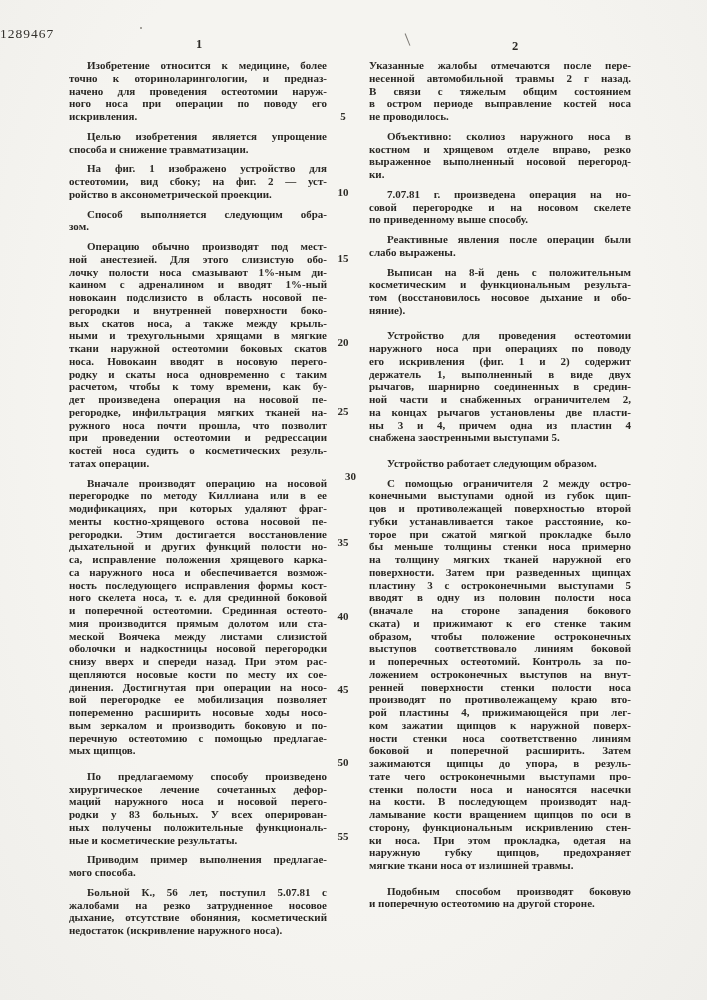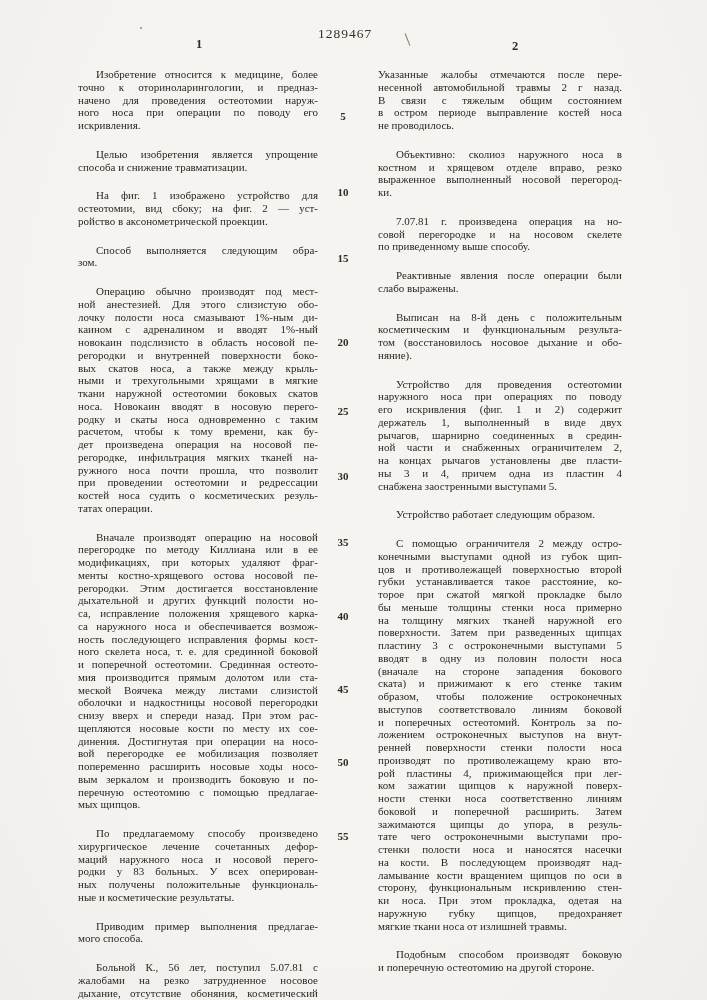--- a/index.html
+++ b/index.html
@@ -11,38 +11,37 @@
     overflow: hidden;
     position: relative;
   }
   .page {
     position: absolute; left: 0; top: 0;
     width: 707px; height: 1000px;
     background: radial-gradient(ellipse at 50% 40%, #f5f4f0 60%, #efeeea 100%);
   }
   .patent-number {
     position: absolute; top: 26px; left: 0; width: 690px;
-    text-align: center;
     font-size: 13.5px; letter-spacing: 1px;
     color: #33312c;
   }
   .col-number {
     position: absolute;
     font-weight: bold; font-size: 12.5px; color: #2e2c27;
   }
   .col-number.one { left: 196px; top: 37px; }
   .col-number.two { left: 512px; top: 39px; }
   .column {
     position: absolute; top: 52px;
     font-size: 11px; line-height: 12.75px;
     text-rendering: optimizeLegibility;
   }
   .column.left  { left: 62px;  width: 272px; }
   .column.right { left: 362px; width: 276px; }
-  .para { margin: 16px; }
+  .para { margin: 7px; font-weight: bold; }
   .para.gap { margin-top: 12.75px; }
   .line {
     text-align: justify;
     text-align-last: justify;
     white-space: normal;
     overflow: hidden;
     height: 12.75px;
   }
   .line.last { text-align-last: left; }
   .para.indent .line:first-child { text-indent: 18px; }
@@ -244,21 +243,21 @@
         <div class="line last">и поперечную остеотомию на другой стороне.</div>
       </div>
     </div>
 
   <div id="gutter">
       <div class="gutter-marker" style="top: 110px;">5</div>
       <div class="gutter-marker" style="top: 186px;">10</div>
       <div class="gutter-marker" style="top: 252px;">15</div>
       <div class="gutter-marker" style="top: 336px;">20</div>
       <div class="gutter-marker" style="top: 405px;">25</div>
-      <div class="gutter-marker" style="top: 470px;">30</div>
+      <div class="gutter-marker" style="top: 470px; text-align: right;">30</div>
       <div class="gutter-marker" style="top: 536px;">35</div>
       <div class="gutter-marker" style="top: 610px;">40</div>
       <div class="gutter-marker" style="top: 683px;">45</div>
       <div class="gutter-marker" style="top: 756px;">50</div>
       <div class="gutter-marker" style="top: 830px;">55</div>
     </div>
 
 </div>
 
 </body></html>

